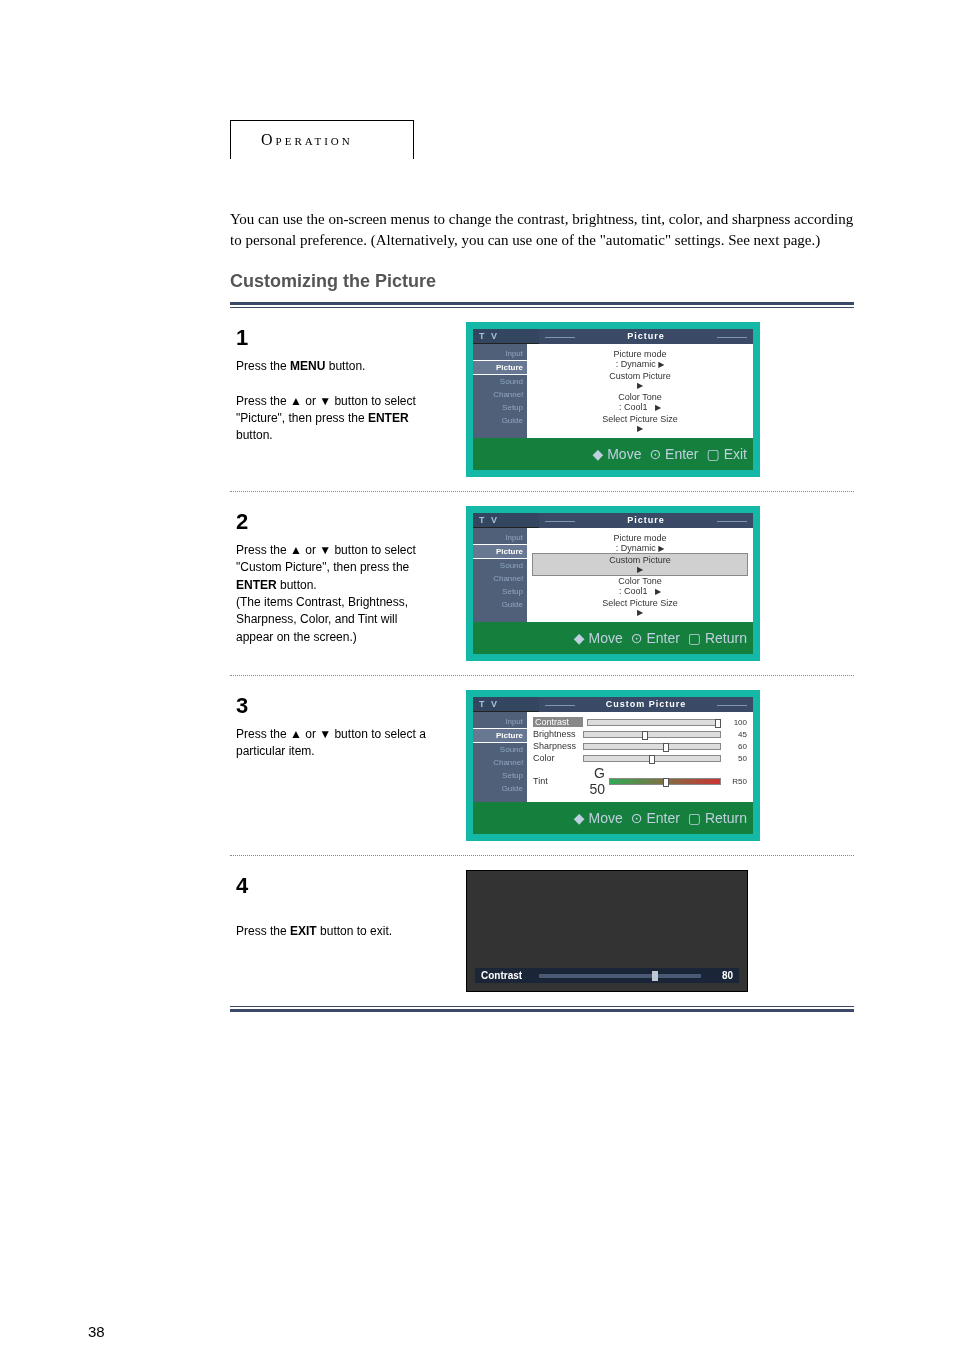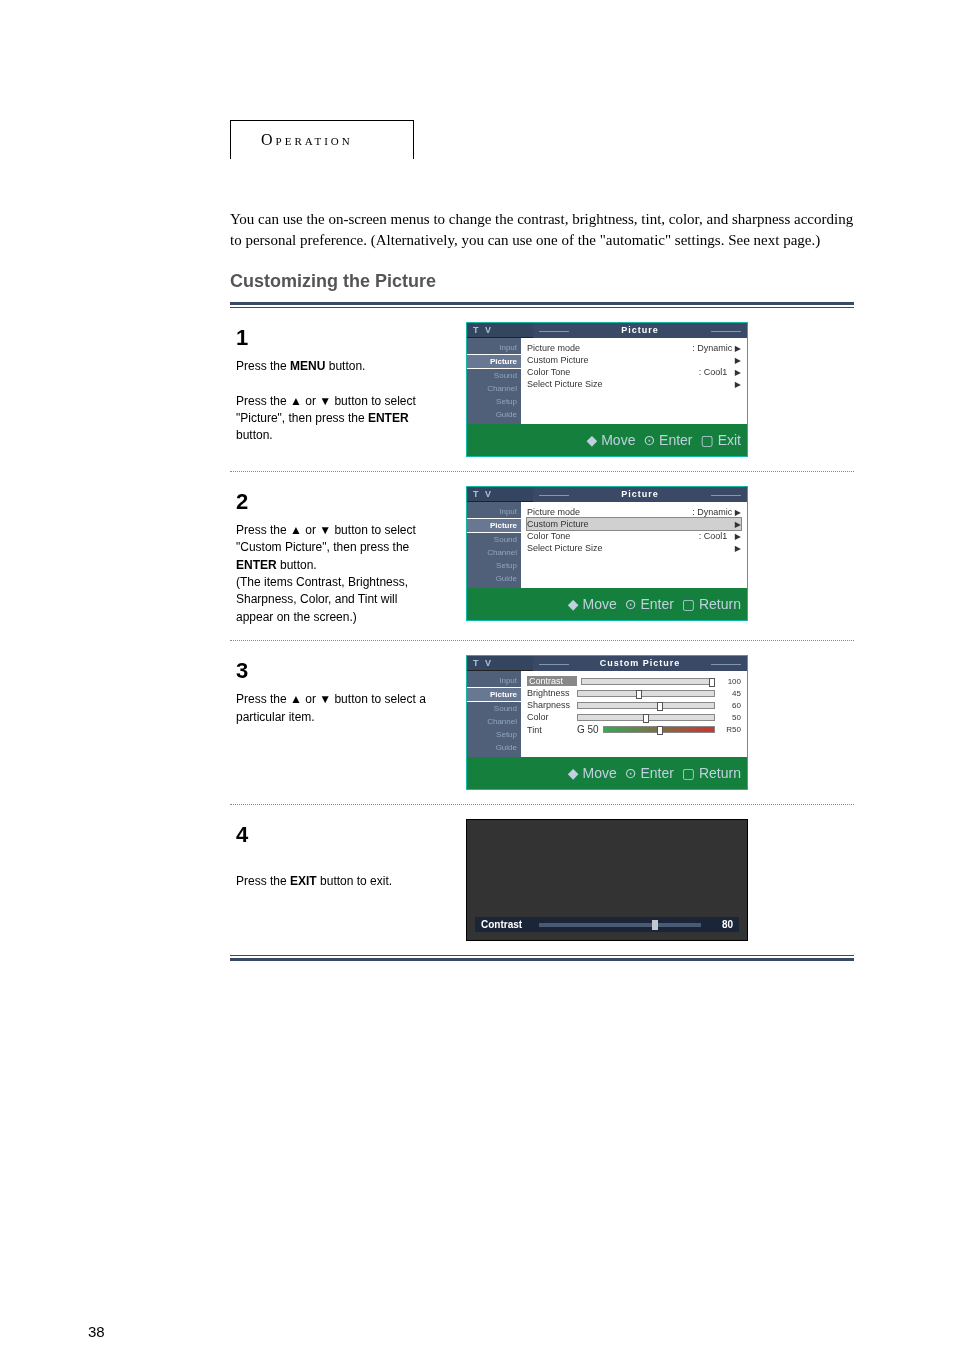--- a/index.html
+++ b/index.html
@@ -85,21 +85,21 @@
     font-weight: bold;
     margin-bottom: 4px;
     font-family: Arial, sans-serif;
   }
   .step-right {
     flex: 0 0 280px;
   }
   
   .osd {
     width: 280px;
-    border: 1px solid #14b8a6;
+    border: 7px solid #14b8a6;
     background: #f0f0f0;
     font-size: 9px;
   }
   .osd-header {
     display:flex;
   }
   .osd-tv {
     flex:0 0 54px;
     background:#344560;
     color:#a8c0d8;
@@ -155,20 +155,21 @@
     background:#fff;
     padding:4px 6px;
     color:#333;
   }
   .osd-row {
     display:flex;
     justify-content:space-between;
     align-items:center;
     padding:1px 0;
     font-size:9px;
+    flex-direction:column;
   }
   .osd-row.hl { background:#d0d0d0; outline:1px solid #888; }
   .osd-arrow { font-size:8px; }
   .osd-footer {
     background:#15803d;
     color:#c0d0e0;
     display:flex;
     justify-content:flex-end;
     gap:8px;
     padding:8px 6px;
@@ -193,21 +194,21 @@
   }
   .shandle {
     position:absolute;
     top:-1px;
     width:4px;
     height:7px;
     background:#fff;
     border:1px solid #555;
   }
   .sval { flex:0 0 22px; text-align:right; font-size:8px; }
-  .spre { flex:0 0 22px; font-size:10px; }
+  .spre { flex:0 0 22px; font-size:14px;text-align:right; }
   .tint-row .sbar { background: linear-gradient(to right,#3a5,#c33); }
   
   .preview {
     width:280px;
     height:120px;
     background:#333;
     border:1px solid #000;
     position:relative;
   }
   .preview .bar {

